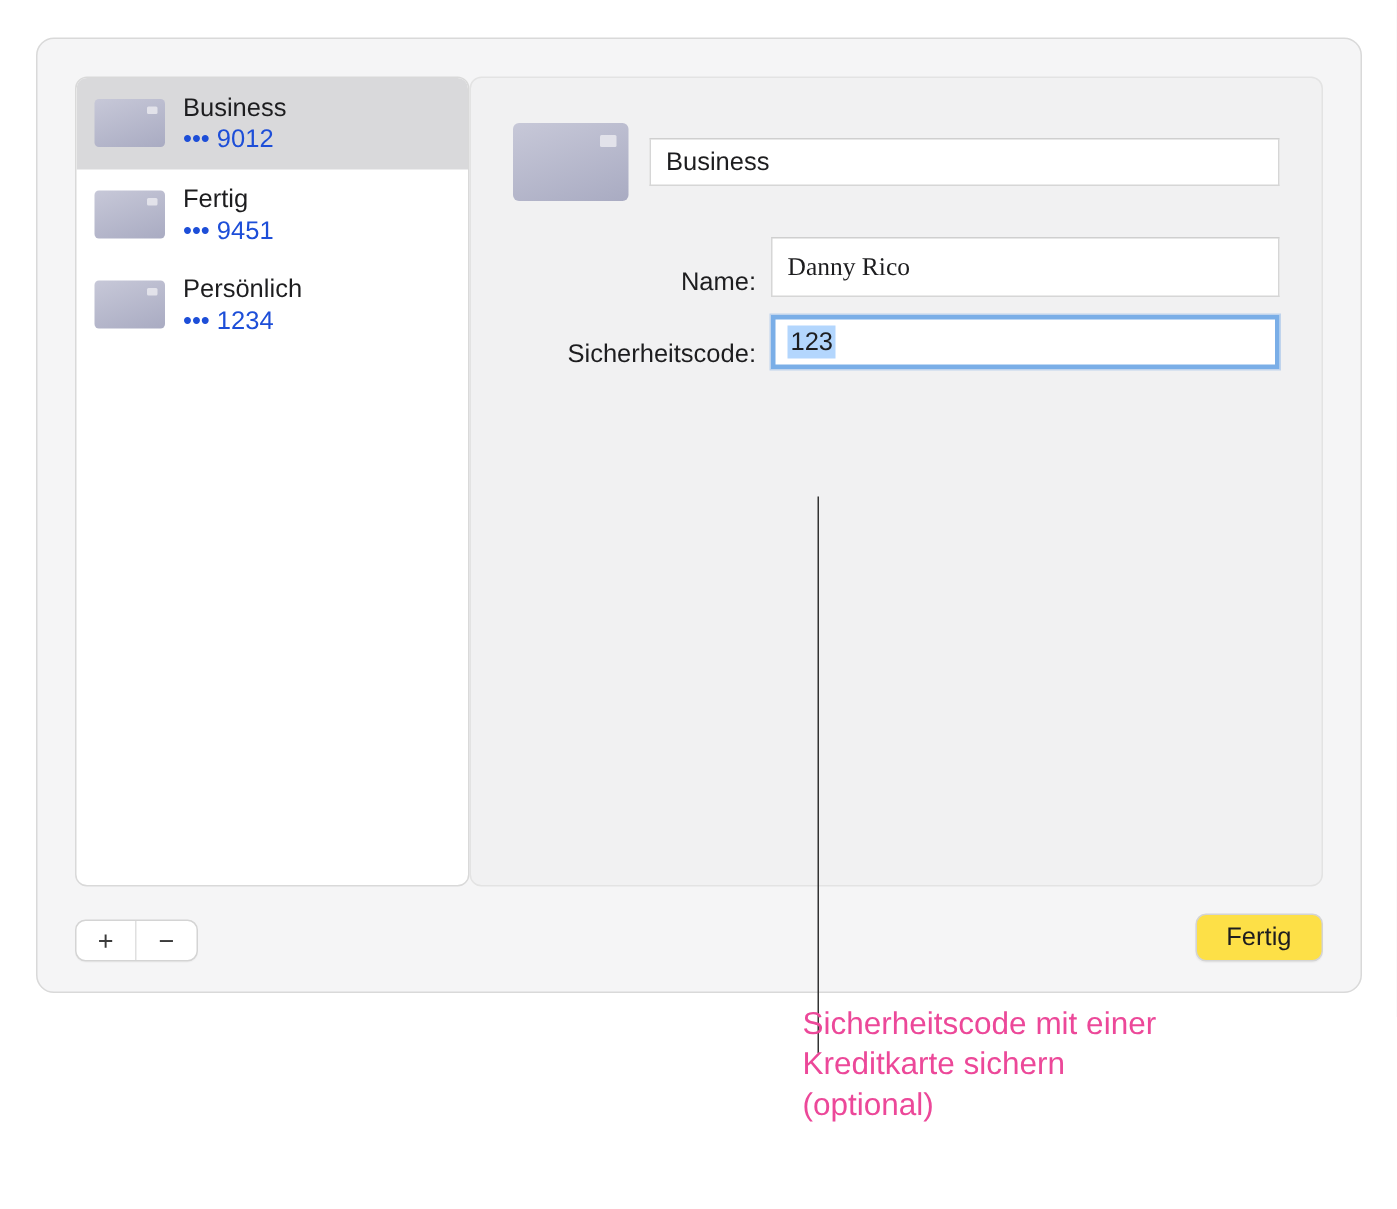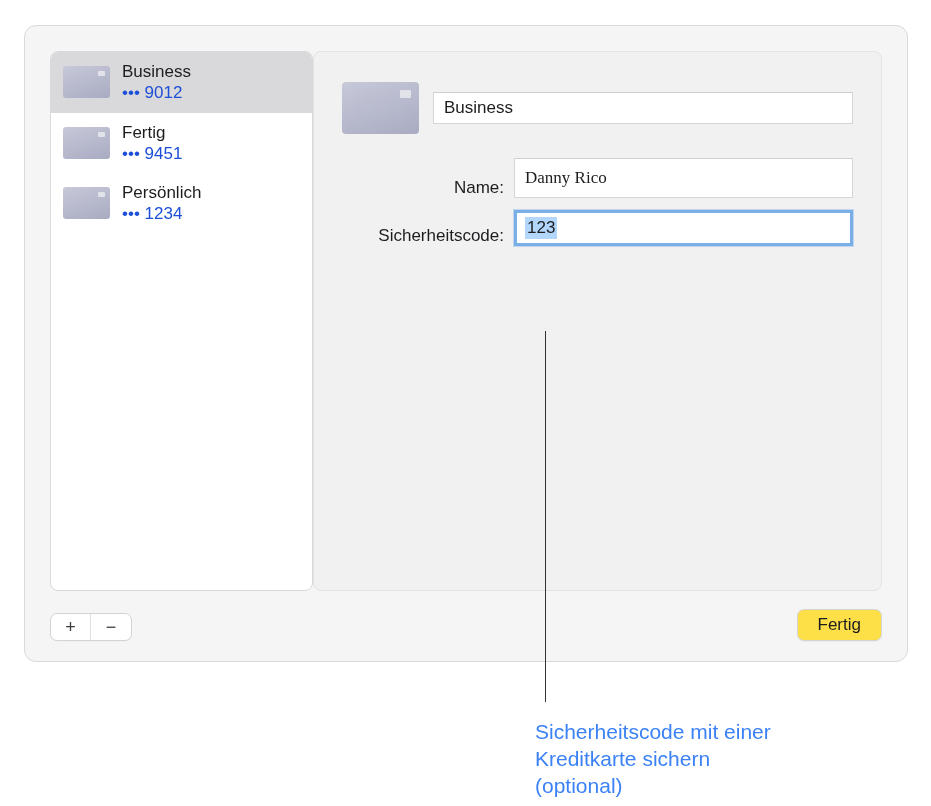--- a/index.html
+++ b/index.html
@@ -201,24 +201,24 @@
       position: absolute;
       left: 545px;
       top: 331px;
       width: 1px;
       height: 371px;
       background: #333;
     }
     .callout-text {
       position: absolute;
       left: 535px;
-      top: 719px;
+      top: 670px;
       font-size: 21px;
       line-height: 1.28;
-      color: #3b82f6;
+      color: #ec4899;
       width: 260px;
     }
   </style>
 </head>
 <body>
 
 <div class="window">
   <div class="main-area">
 
     <div class="sidebar">

